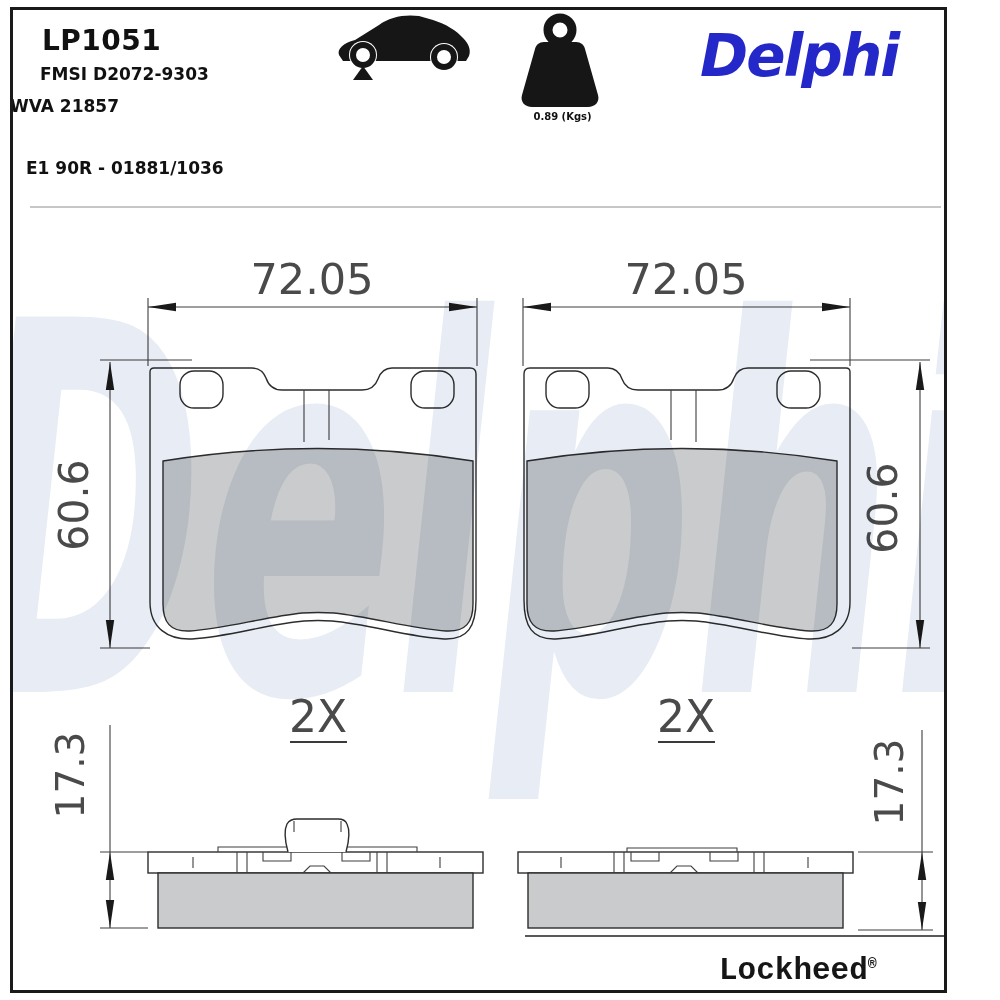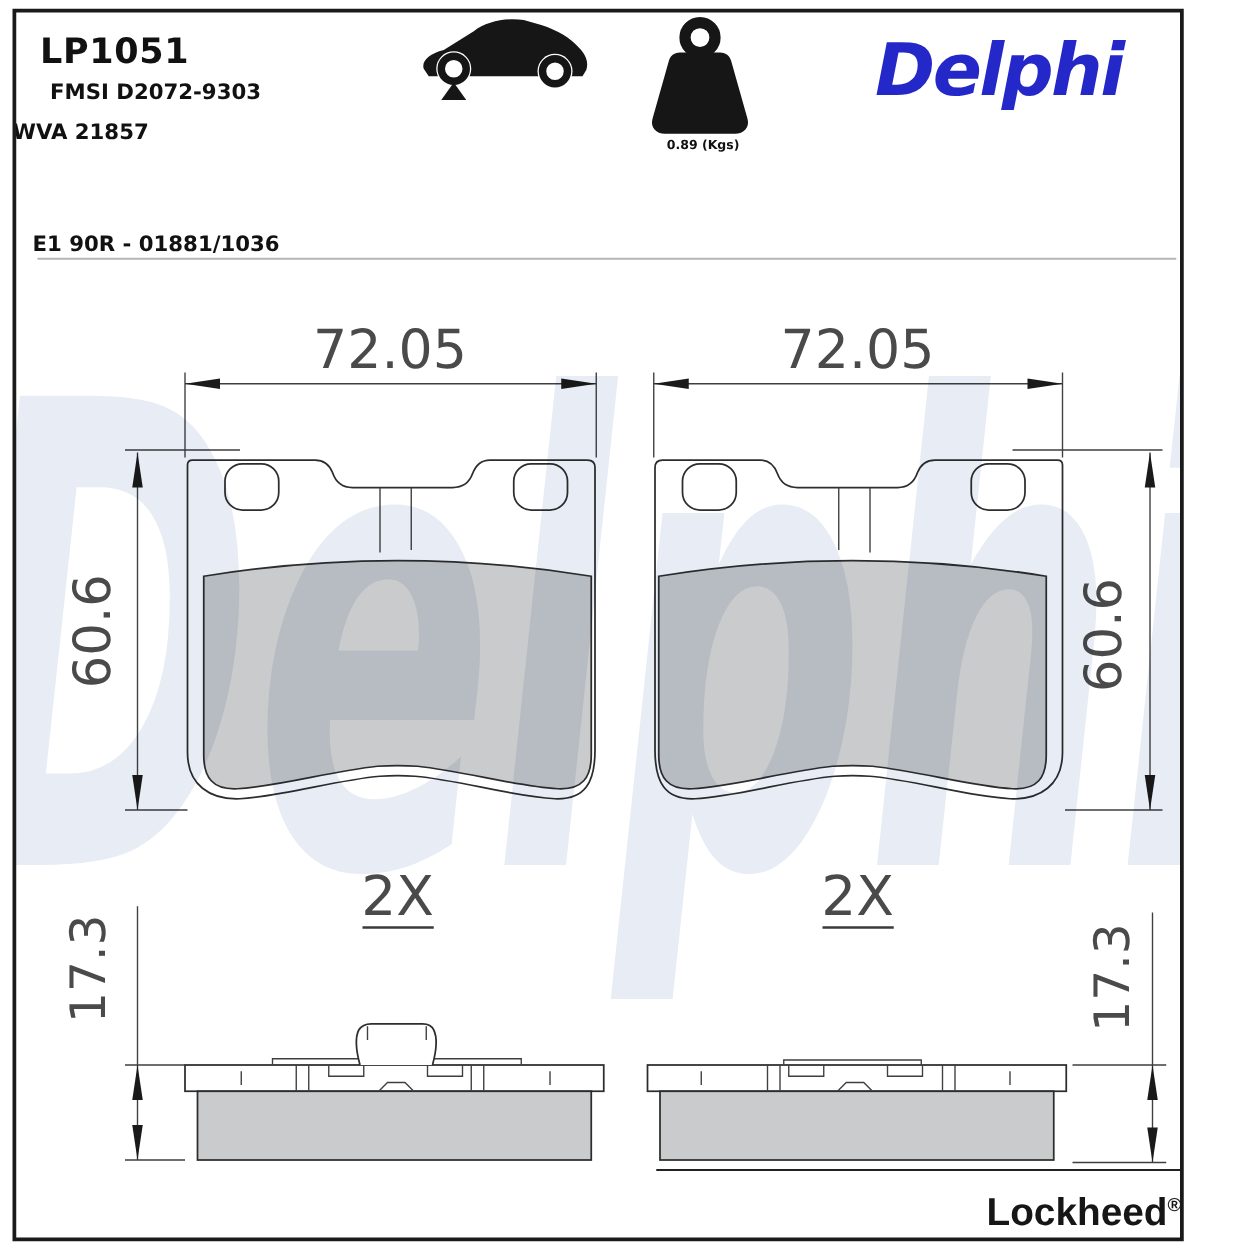--- a/index.html
+++ b/index.html
@@ -1,33 +1,33 @@
 <!DOCTYPE html>
 <html><head>
 <meta charset="utf-8">
 <style>
   html,body{margin:0;padding:0;background:#fff;}
   .page{position:relative;width:1000px;height:1000px;background:#ffffff;overflow:hidden;
         font-family:"DejaVu Sans","Liberation Sans",sans-serif;}
   .frame{position:absolute;left:10px;top:7px;width:937px;height:986px;
          border:3.5px solid #1a1a1a;box-sizing:border-box;}
   .hdr{position:absolute;color:#111;font-weight:bold;white-space:nowrap;}
-  .part-no{left:32px;top:24px;font-size:28px;letter-spacing:.5px;}
+  .part-no{left:42px;top:24px;font-size:28px;letter-spacing:.5px;}
   .fmsi{left:40px;top:64px;font-size:17px;}
   .wva{left:10px;top:96px;font-size:17px;}
-  .approval{left:26px;top:158px;font-size:17px;margin-top:28px;}
+  .approval{left:26px;top:158px;font-size:17px;}
   .weight-label{left:500px;top:111px;width:125px;font-size:10px;text-align:center;}
   .delphi-logo{left:700px;top:22px;font-size:58px;font-style:italic;font-weight:bold;
                letter-spacing:-2px;}
   .drawing,.wm{position:absolute;left:0;top:0;width:1000px;height:1000px;}
   .wm{mix-blend-mode:multiply;pointer-events:none;}
   .icon-car{position:absolute;left:333px;top:8px;}
   .icon-weight{position:absolute;left:510px;top:10px;}
-  .lockheed{position:absolute;left:741px;top:942px;width:204px;height:50px;
-            text-align:right;font-family:Liberation Sans, sans-serif;
+  .lockheed{position:absolute;left:719px;top:942px;width:204px;height:50px;
+            text-align:left;font-family:Liberation Mono, monospace;
             font-weight:bold;font-size:31px;color:#161616;line-height:46px;}
   .lockheed sup{font-size:15px;vertical-align:super;}
   .dim-text{font-family:"DejaVu Sans","Liberation Sans",sans-serif;fill:#4a4a4a;}
   .outline{fill:#ffffff;stroke:#2d2d2d;stroke-width:1.4;}
   .friction{fill:#c9cbcc;stroke:#2d2d2d;stroke-width:1.4;}
   .thin{stroke:#3f3f3f;stroke-width:1.1;fill:none;}
   .arrow{fill:#1a1a1a;stroke:none;}
 </style>
 </head>
 <body>

